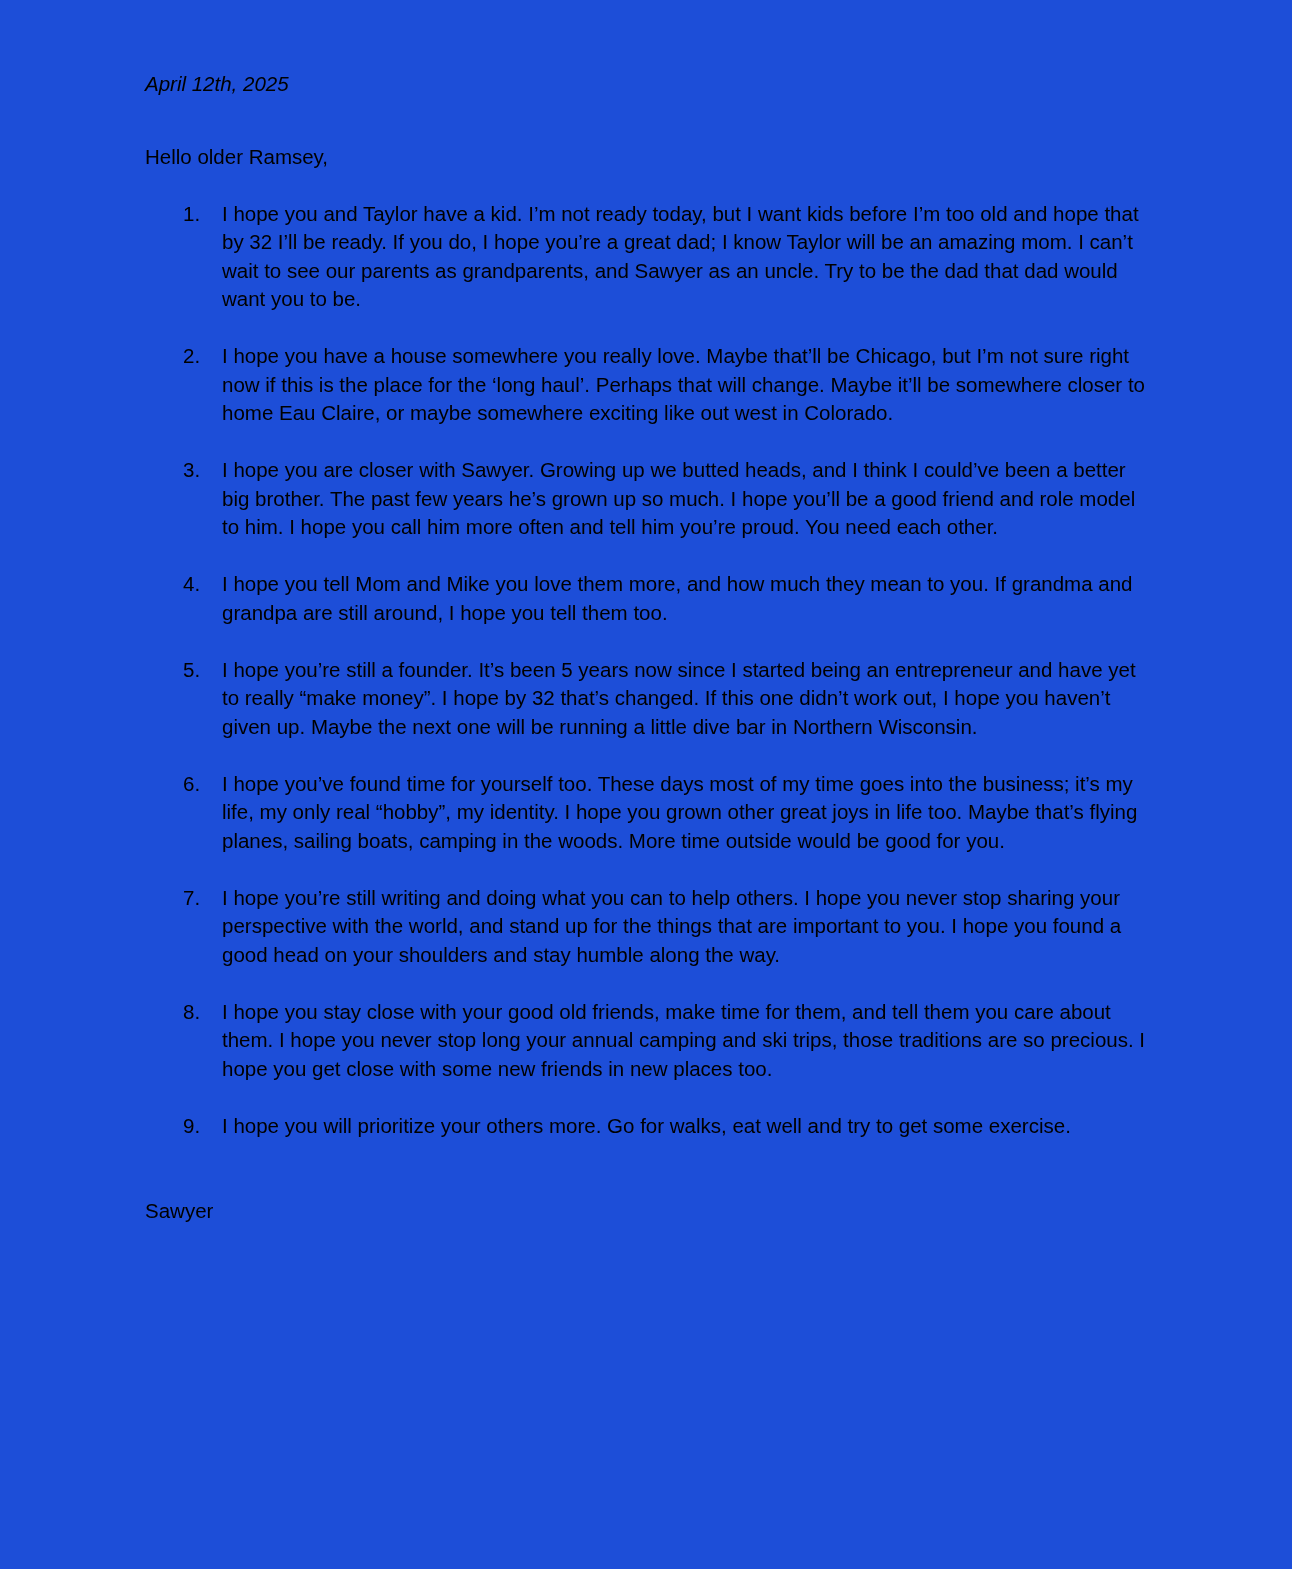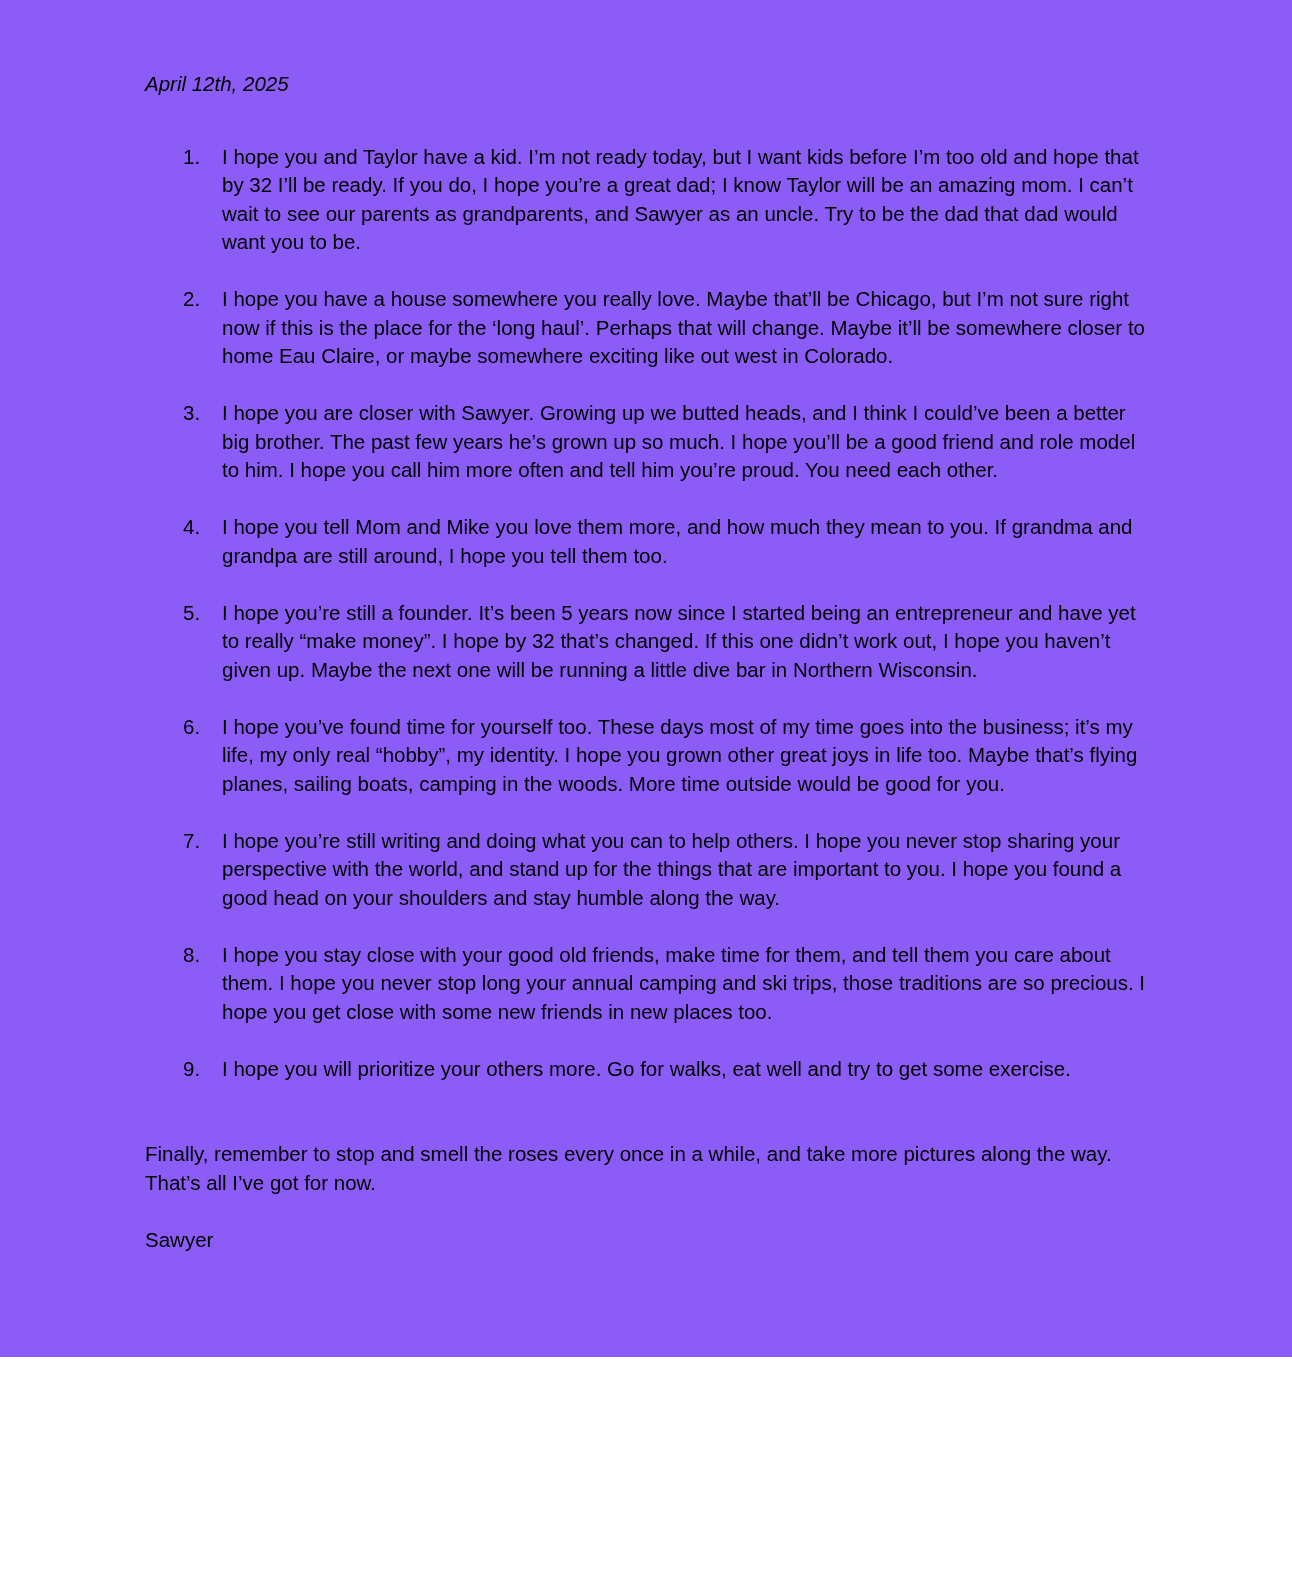--- a/index.html
+++ b/index.html
@@ -12,23 +12,23 @@
     background: #ffffff;
     color: #000000;
     font-family: "Liberation Sans", "DejaVu Sans", sans-serif;
     font-size: 20.5px;
     line-height: 28.5px;
     overflow: hidden;
   }
   .page {
     box-sizing: border-box;
     width: 1292px;
-    height: 1357px;
+    height: 1569px;
     padding: 70px 145px 0 145px;
-    background: #8b5cf6;
+    background: #1d4ed8;
   }
   .page p {
     margin: 0 0 28.5px 0;
   }
   .date-line {
     font-style: italic;
     margin-bottom: 44px !important;
   }
   ol.hopes-list {
     list-style: none;
@@ -51,20 +51,21 @@
     margin-bottom: 0 !important;
   }
 </style>
 </head>
 <body>
 
 <div class="page">
 
   <p class="date-line">April 12th, 2025</p>
 
+  <p>Hello older Ramsey,</p>
 
 
 
 
   <ol class="hopes-list">
     <li>
       <span class="num">1.</span>
       <span class="txt">I hope you and Taylor have a kid. I’m not ready today, but I want kids before I’m too old and hope that by 32 I’ll be ready. If you do, I hope you’re a great dad; I know Taylor will be an amazing mom. I can’t wait to see our parents as grandparents, and Sawyer as an uncle. Try to be the dad that dad would want you to be.</span>
     </li>
     <li>
@@ -94,17 +95,16 @@
     <li>
       <span class="num">8.</span>
       <span class="txt">I hope you stay close with your good old friends, make time for them, and tell them you care about them. I hope you never stop long your annual camping and ski trips, those traditions are so precious. I hope you get close with some new friends in new places too.</span>
     </li>
     <li>
       <span class="num">9.</span>
       <span class="txt">I hope you will prioritize your others more. Go for walks, eat well and try to get some exercise.</span>
     </li>
   </ol>
 
-  <p>Finally, remember to stop and smell the roses every once in a while, and take more pictures along the way. That’s all I’ve got for now.</p>
 
   <p class="signature-line">Sawyer</p>
 
 </div>
 
 </body></html>

